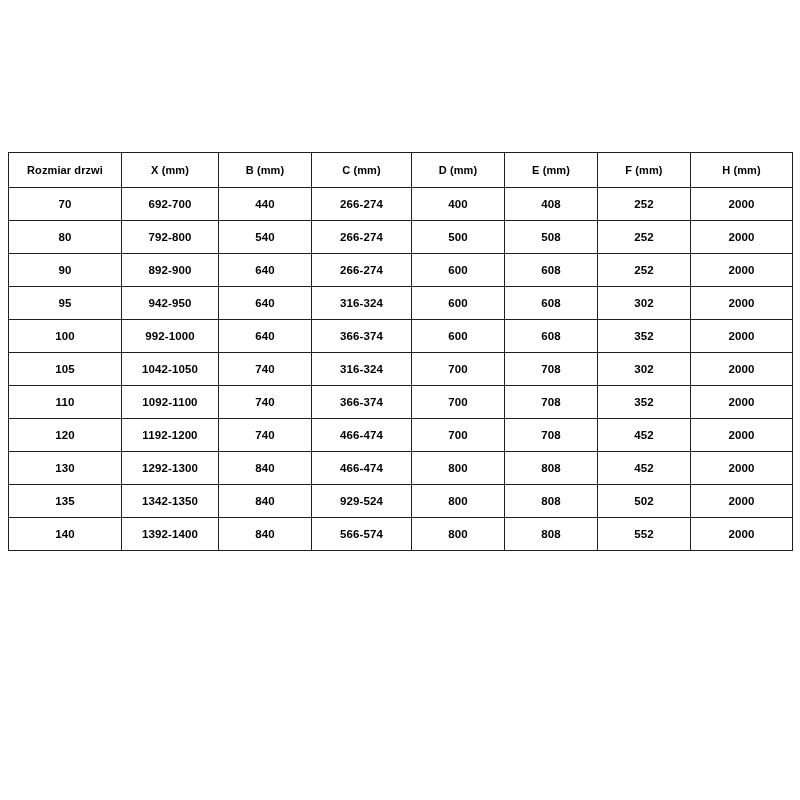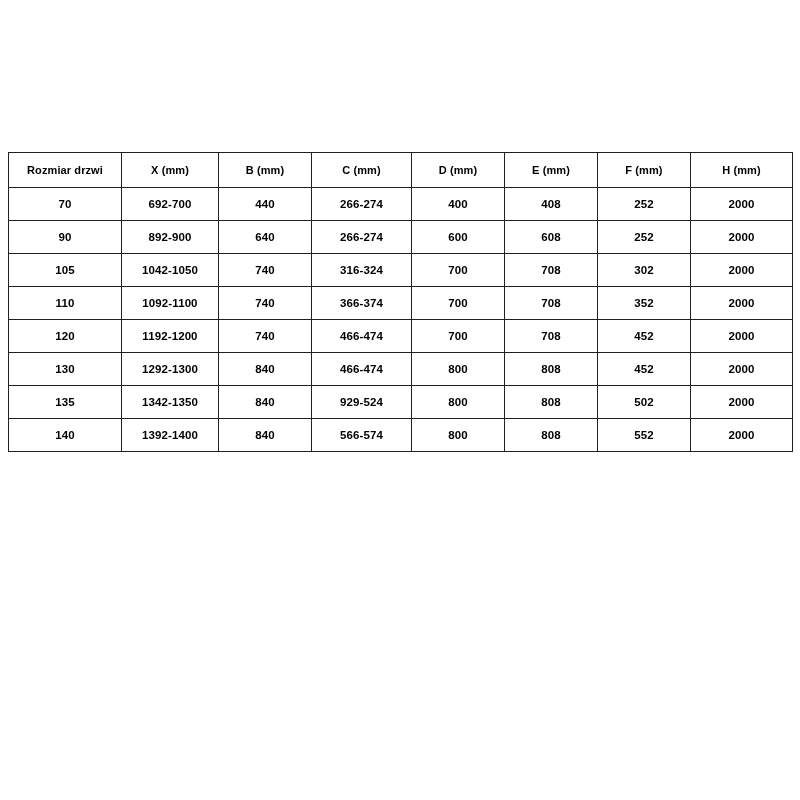--- a/index.html
+++ b/index.html
@@ -93,30 +93,60 @@
           <td>70</td>
           <td>692-700</td>
           <td>440</td>
           <td>266-274</td>
           <td>400</td>
           <td>408</td>
           <td>252</td>
           <td>2000</td>
         </tr>
         <tr>
+          <td>80</td>
+          <td>792-800</td>
+          <td>540</td>
+          <td>266-274</td>
+          <td>500</td>
+          <td>508</td>
+          <td>252</td>
+          <td>2000</td>
+        </tr>
+        <tr>
           <td>90</td>
           <td>892-900</td>
           <td>640</td>
           <td>266-274</td>
           <td>600</td>
           <td>608</td>
           <td>252</td>
           <td>2000</td>
         </tr>
         <tr>
+          <td>95</td>
+          <td>942-950</td>
+          <td>640</td>
+          <td>316-324</td>
+          <td>600</td>
+          <td>608</td>
+          <td>302</td>
+          <td>2000</td>
+        </tr>
+        <tr>
+          <td>100</td>
+          <td>992-1000</td>
+          <td>640</td>
+          <td>366-374</td>
+          <td>600</td>
+          <td>608</td>
+          <td>352</td>
+          <td>2000</td>
+        </tr>
+        <tr>
           <td>105</td>
           <td>1042-1050</td>
           <td>740</td>
           <td>316-324</td>
           <td>700</td>
           <td>708</td>
           <td>302</td>
           <td>2000</td>
         </tr>
         <tr>

